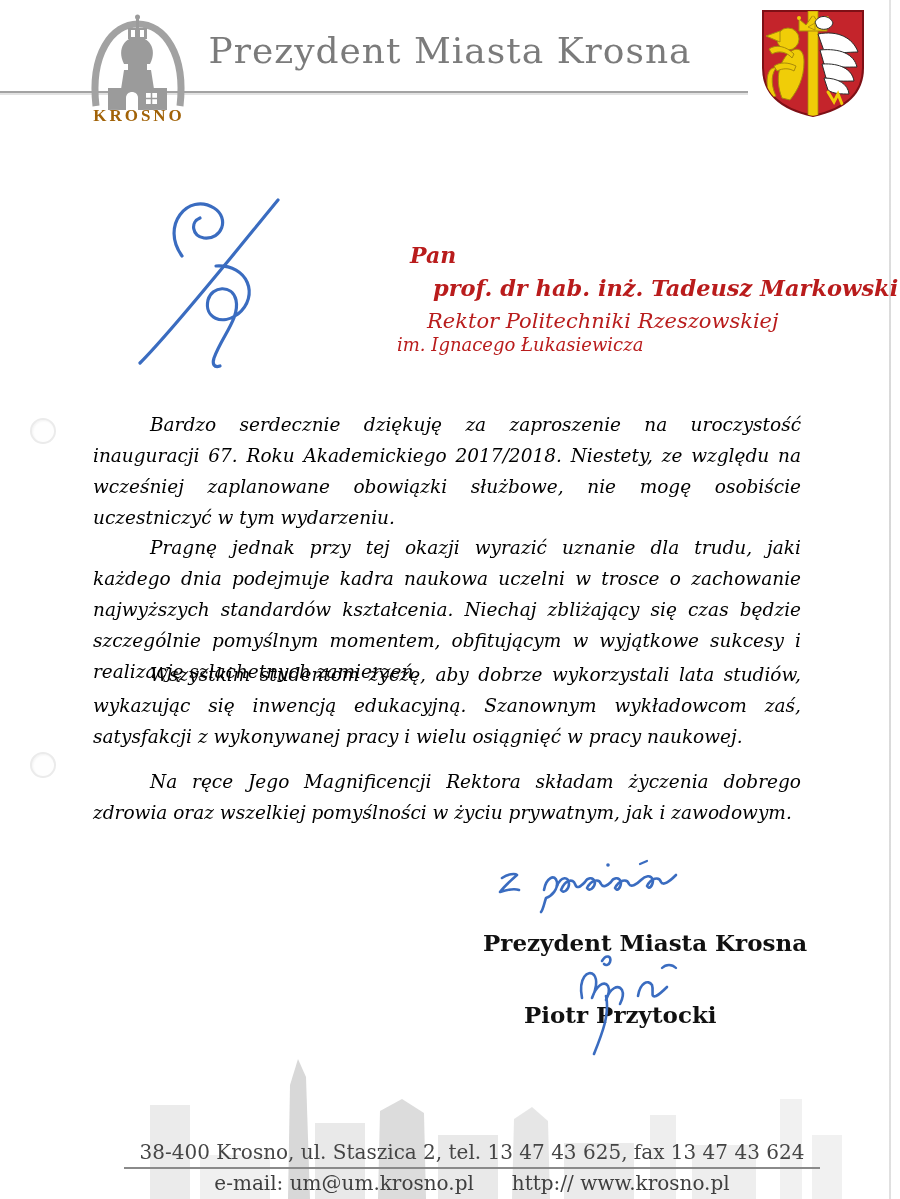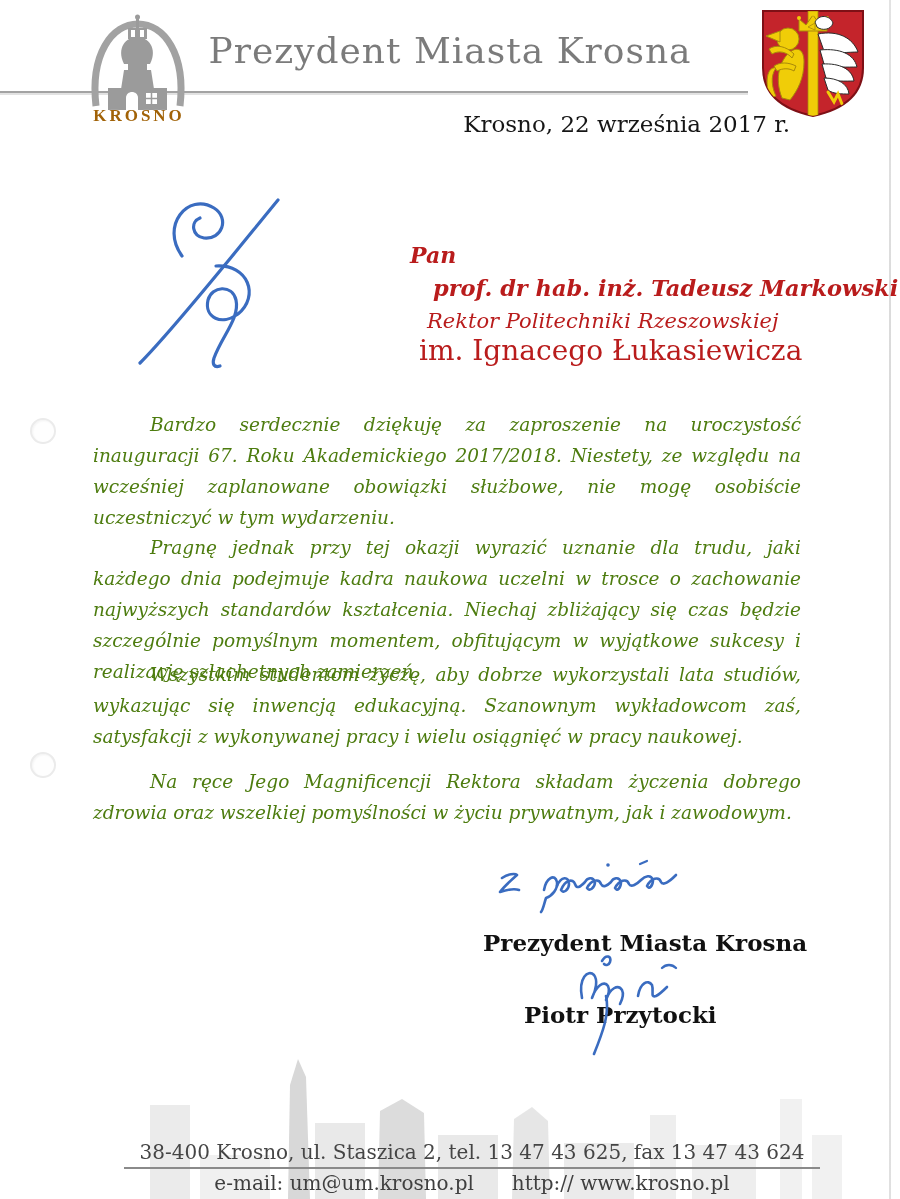--- a/index.html
+++ b/index.html
@@ -30,24 +30,24 @@
   
   .ink { stroke: #3a6cc0; fill: none; stroke-linecap: round; stroke-linejoin: round; }
   .paraph { position: absolute; left: 130px; top: 178px; width: 165px; height: 200px; }
   .closing-hw { position: absolute; left: 488px; top: 852px; width: 215px; height: 62px; }
   .sig-hw { position: absolute; left: 548px; top: 952px; width: 142px; height: 107px; z-index: 3; }
   
   .recipient div { position: absolute; white-space: nowrap; color: #b91c1c; }
   .r-salutation { left: 410px; top: 242px; font-style: italic; font-weight: 600; font-size: 22px; }
   .r-name { left: 433px; top: 275px; font-style: italic; font-weight: bold; font-size: 22.5px; }
   .r-pos  { left: 427px; top: 309px; font-style: italic; font-size: 21px; }
-  .r-inst { left: 419px; top: 334px; font-size: 28px; }
+  .r-inst { left: 397px; top: 334px; font-style: italic; font-size: 18px; }
   
   .para { position: absolute; left: 93px; width: 708px; text-align: justify;
-    font-style: italic; font-size: 18.5px; line-height: 31px; color: #4d7c0f;
+    font-style: italic; font-size: 18.5px; line-height: 31px; color: #000000;
     text-indent: 57px; }
   .p1 { top: 409px; } .p2 { top: 532px; } .p3 { top: 659px; } .p4 { top: 766px; }
   
   .sender-title { position: absolute; left: 483px; top: 929px; font-weight: bold;
     font-size: 23px; color: #111; white-space: nowrap; }
   .sender-name { position: absolute; left: 524px; top: 1001px; font-weight: bold;
     font-size: 23px; color: #111; white-space: nowrap; z-index: 2; text-align: right; }
   
   .watermark { position: absolute; left: 140px; top: 1015px; width: 710px; height: 184px; }
   .footer { position: absolute; left: 42px; top: 1140px; width: 860px; text-align: center; z-index: 2; }
@@ -121,21 +121,20 @@
         <path d="M62,28 C82,24 97,32 102,46 C93,46 79,48 68,45 Z"></path>
         <path d="M64,44 C84,42 98,48 101,61 C92,61 78,62 68,58 Z"></path>
         <path d="M66,58 C84,57 96,63 98,75 C90,75 78,76 70,72 Z"></path>
         <path d="M68,72 C82,72 92,78 93,88 C86,88 77,88 72,84 Z"></path>
       </g>
       <path d="M59,17 L52,21 L59,24 Z" fill="#f0cd08" stroke="#a8890a" stroke-width="0.8"></path>
       <path d="M72,86 L78,96 L82,88 L86,98" stroke="#f0cd08" stroke-width="3" fill="none" stroke-linecap="round"></path>
     </g>
   </svg>
 
-  <div class="date-line">Krosno, 22 września 2017 r.</div>
 
   <svg class="paraph" viewBox="0 0 165 200" aria-label="parafka">
     <path class="ink" stroke-width="3.2" d="M10,185 C45,150 115,62 148,22"></path>
     <path class="ink" stroke-width="3.2" d="M52,78 C30,48 58,14 84,30 C100,40 92,62 74,60 C62,58 60,44 70,40"></path>
     <path class="ink" stroke-width="3.2" d="M86,88 C118,86 130,118 108,136 C92,148 74,140 78,122 C82,108 102,106 106,122 C110,140 92,158 84,180 C82,186 84,190 90,188"></path>
   </svg>
 
   <div class="recipient">
     <div class="r-salutation">Pan</div>
     <div class="r-name">prof. dr hab. inż. Tadeusz Markowski</div>

